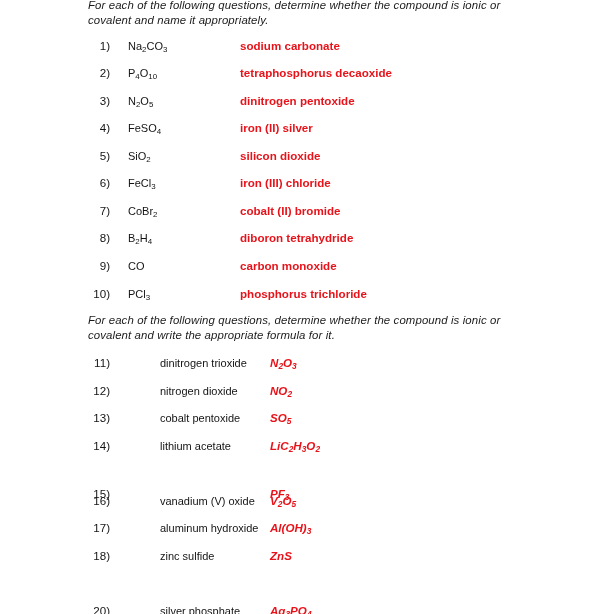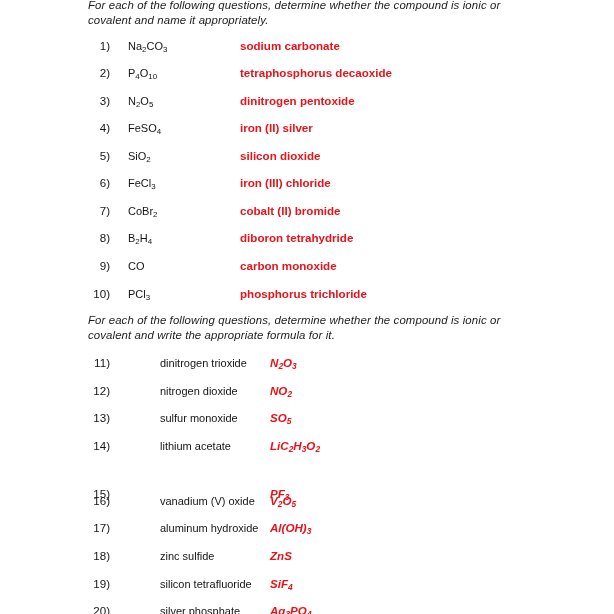--- a/index.html
+++ b/index.html
@@ -142,21 +142,21 @@
     <span class="content">dinitrogen trioxide</span>
     <span class="answer">N<sub>2</sub>O<sub>3</sub></span>
   </div>
   <div class="row s2col" style="top:381px;padding-left:24px;">
     <span class="num">12)</span>
     <span class="content">nitrogen dioxide</span>
     <span class="answer">NO<sub>2</sub></span>
   </div>
   <div class="row s2col" style="top:408px;">
     <span class="num">13)</span>
-    <span class="content">sulfur monoxide</span>
+    <span class="content">cobalt pentoxide</span>
     <span class="answer">SO<sub>5</sub></span>
   </div>
   <div class="row s2col" style="top:436px;">
     <span class="num">14)</span>
     <span class="content">lithium acetate</span>
     <span class="answer">LiC<sub>2</sub>H<sub>3</sub>O<sub>2</sub></span>
   </div>
   <div class="row s2col" style="top:484px;">
     <span class="num">15)</span>
     <span class="answer">PF<sub>3</sub></span>
@@ -169,25 +169,20 @@
   <div class="row s2col" style="top:518px;">
     <span class="num">17)</span>
     <span class="content">aluminum hydroxide</span>
     <span class="answer">Al(OH)<sub>3</sub></span>
   </div>
   <div class="row s2col" style="top:546px;">
     <span class="num">18)</span>
     <span class="content">zinc sulfide</span>
     <span class="answer">ZnS</span>
   </div>
-  <div class="row s2col" style="top:574px;">
-    <span class="num">19)</span>
-    <span class="content">silicon tetrafluoride</span>
-    <span class="answer">SiF<sub>4</sub></span>
-  </div>
 
   <div class="row s2col" style="top:601px;">
     <span class="num">20)</span>
     <span class="content">silver phosphate</span>
     <span class="answer">Ag<sub>3</sub>PO<sub>4</sub></span>
   </div>
 
 </div>
 
 </body></html>

